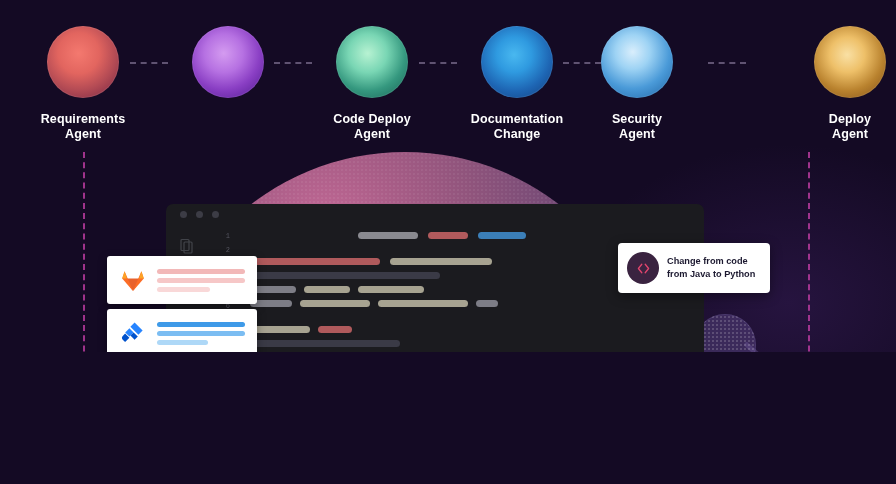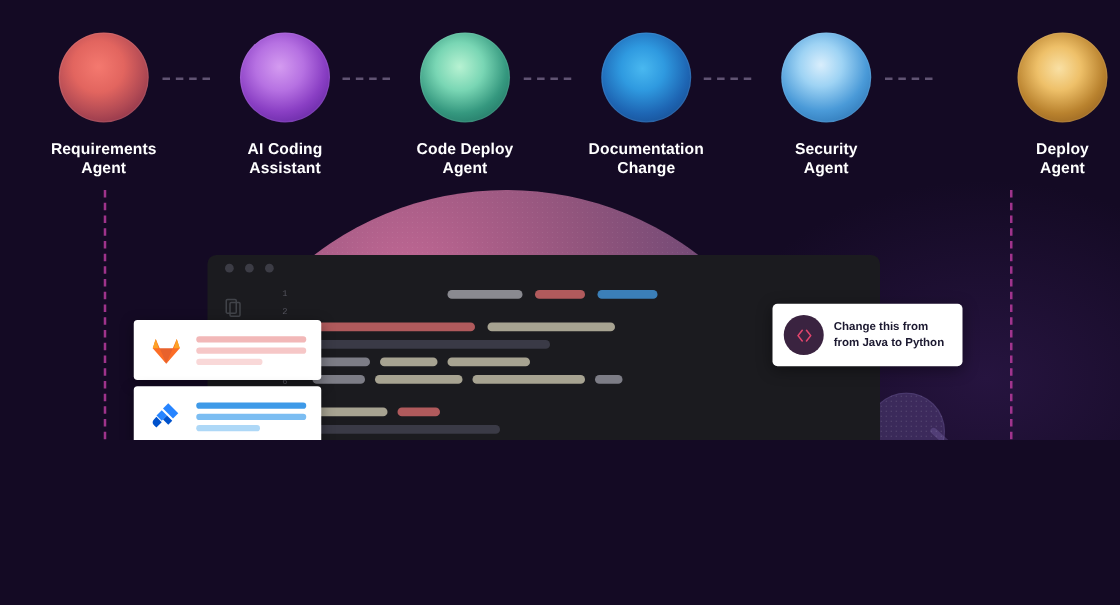--- a/index.html
+++ b/index.html
@@ -171,37 +171,35 @@
     <div class="dash-seg" style="left:708px; width:38px;"></div>
 
     <div class="agent" style="left:22px;">
       <div class="orb" style="background:radial-gradient(circle at 44% 38%, #f4796f 0%, #e2655f 34%, #b24a54 62%, #6e2040 100%);"></div>
       <div class="agent-label">Requirements
 Agent</div>
     </div>
 
     <div class="agent" style="left:167px;">
       <div class="orb" style="background:radial-gradient(circle at 44% 38%, #d49bf0 0%, #b671e2 32%, #8a3fc4 60%, #4a178a 100%);"></div>
-      <div class="agent-label">AI Coding
-Assistant</div>
     </div>
 
     <div class="agent" style="left:311px;">
       <div class="orb" style="background:radial-gradient(circle at 44% 38%, #b7f2d2 0%, #79d6b4 32%, #35987f 62%, #145c50 100%);"></div>
       <div class="agent-label">Code Deploy
 Agent</div>
     </div>
 
     <div class="agent" style="left:456px;">
       <div class="orb" style="background:radial-gradient(circle at 46% 40%, #49b8f0 0%, #2f9ae0 30%, #1e66b4 62%, #103a78 100%);"></div>
       <div class="agent-label">Documentation
 Change</div>
     </div>
 
-    <div class="agent" style="left:600px;">
+    <div class="agent" style="left:576px;">
       <div class="orb" style="background:radial-gradient(circle at 44% 36%, #d9eefc 0%, #9ed3f4 28%, #4a9ad8 60%, #1b5e9e 100%);"></div>
       <div class="agent-label">Security
 Agent</div>
     </div>
 
     <div class="agent" style="left:789px;">
       <div class="orb" style="background:radial-gradient(circle at 46% 40%, #f9e0a4 0%, #eec069 30%, #b9822e 62%, #7a4a16 100%);"></div>
       <div class="agent-label">Deploy
 Agent</div>
     </div>
@@ -356,17 +354,17 @@
     </div>
   </div>
 
   <div class="callout">
     <span class="callout-badge">
       <svg viewBox="0 0 20 20" width="17" height="17">
         <path d="M8 5 L4 10 L8 15" fill="none" stroke="#e2456d" stroke-width="1.5" stroke-linecap="round" stroke-linejoin="round"></path>
         <path d="M12 5 L16 10 L12 15" fill="none" stroke="#e2456d" stroke-width="1.5" stroke-linecap="round" stroke-linejoin="round"></path>
       </svg>
     </span>
-    <div class="callout-text">Change this from
+    <div class="callout-text">Change from code
 from Java to Python</div>
   </div>
 
 </div>
 
 </body></html>

